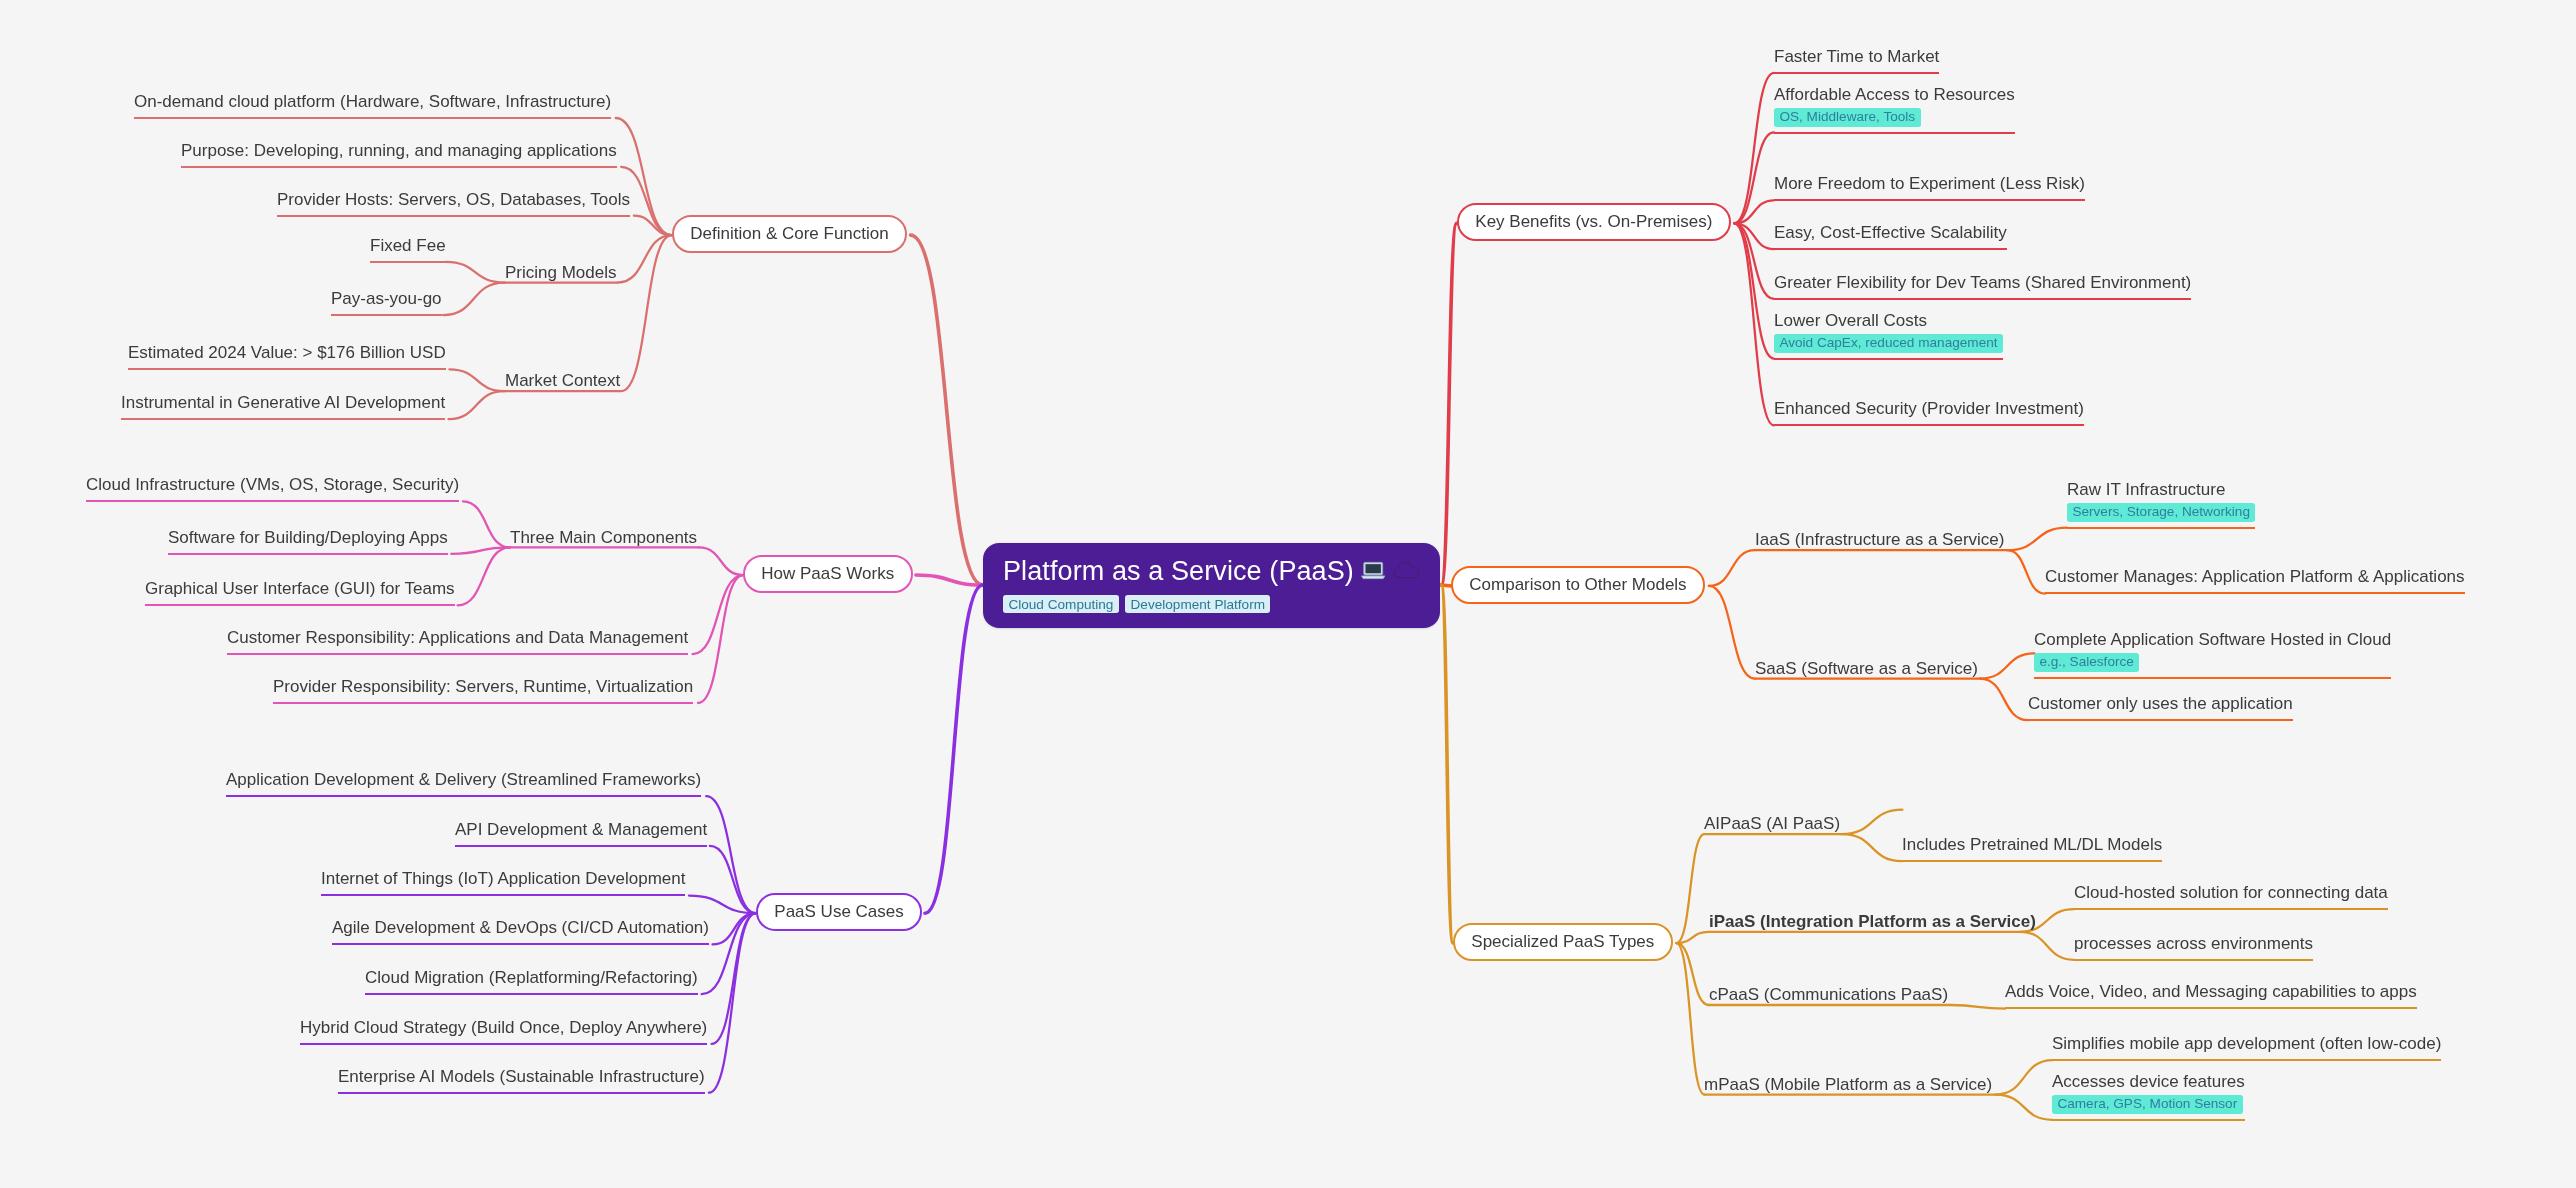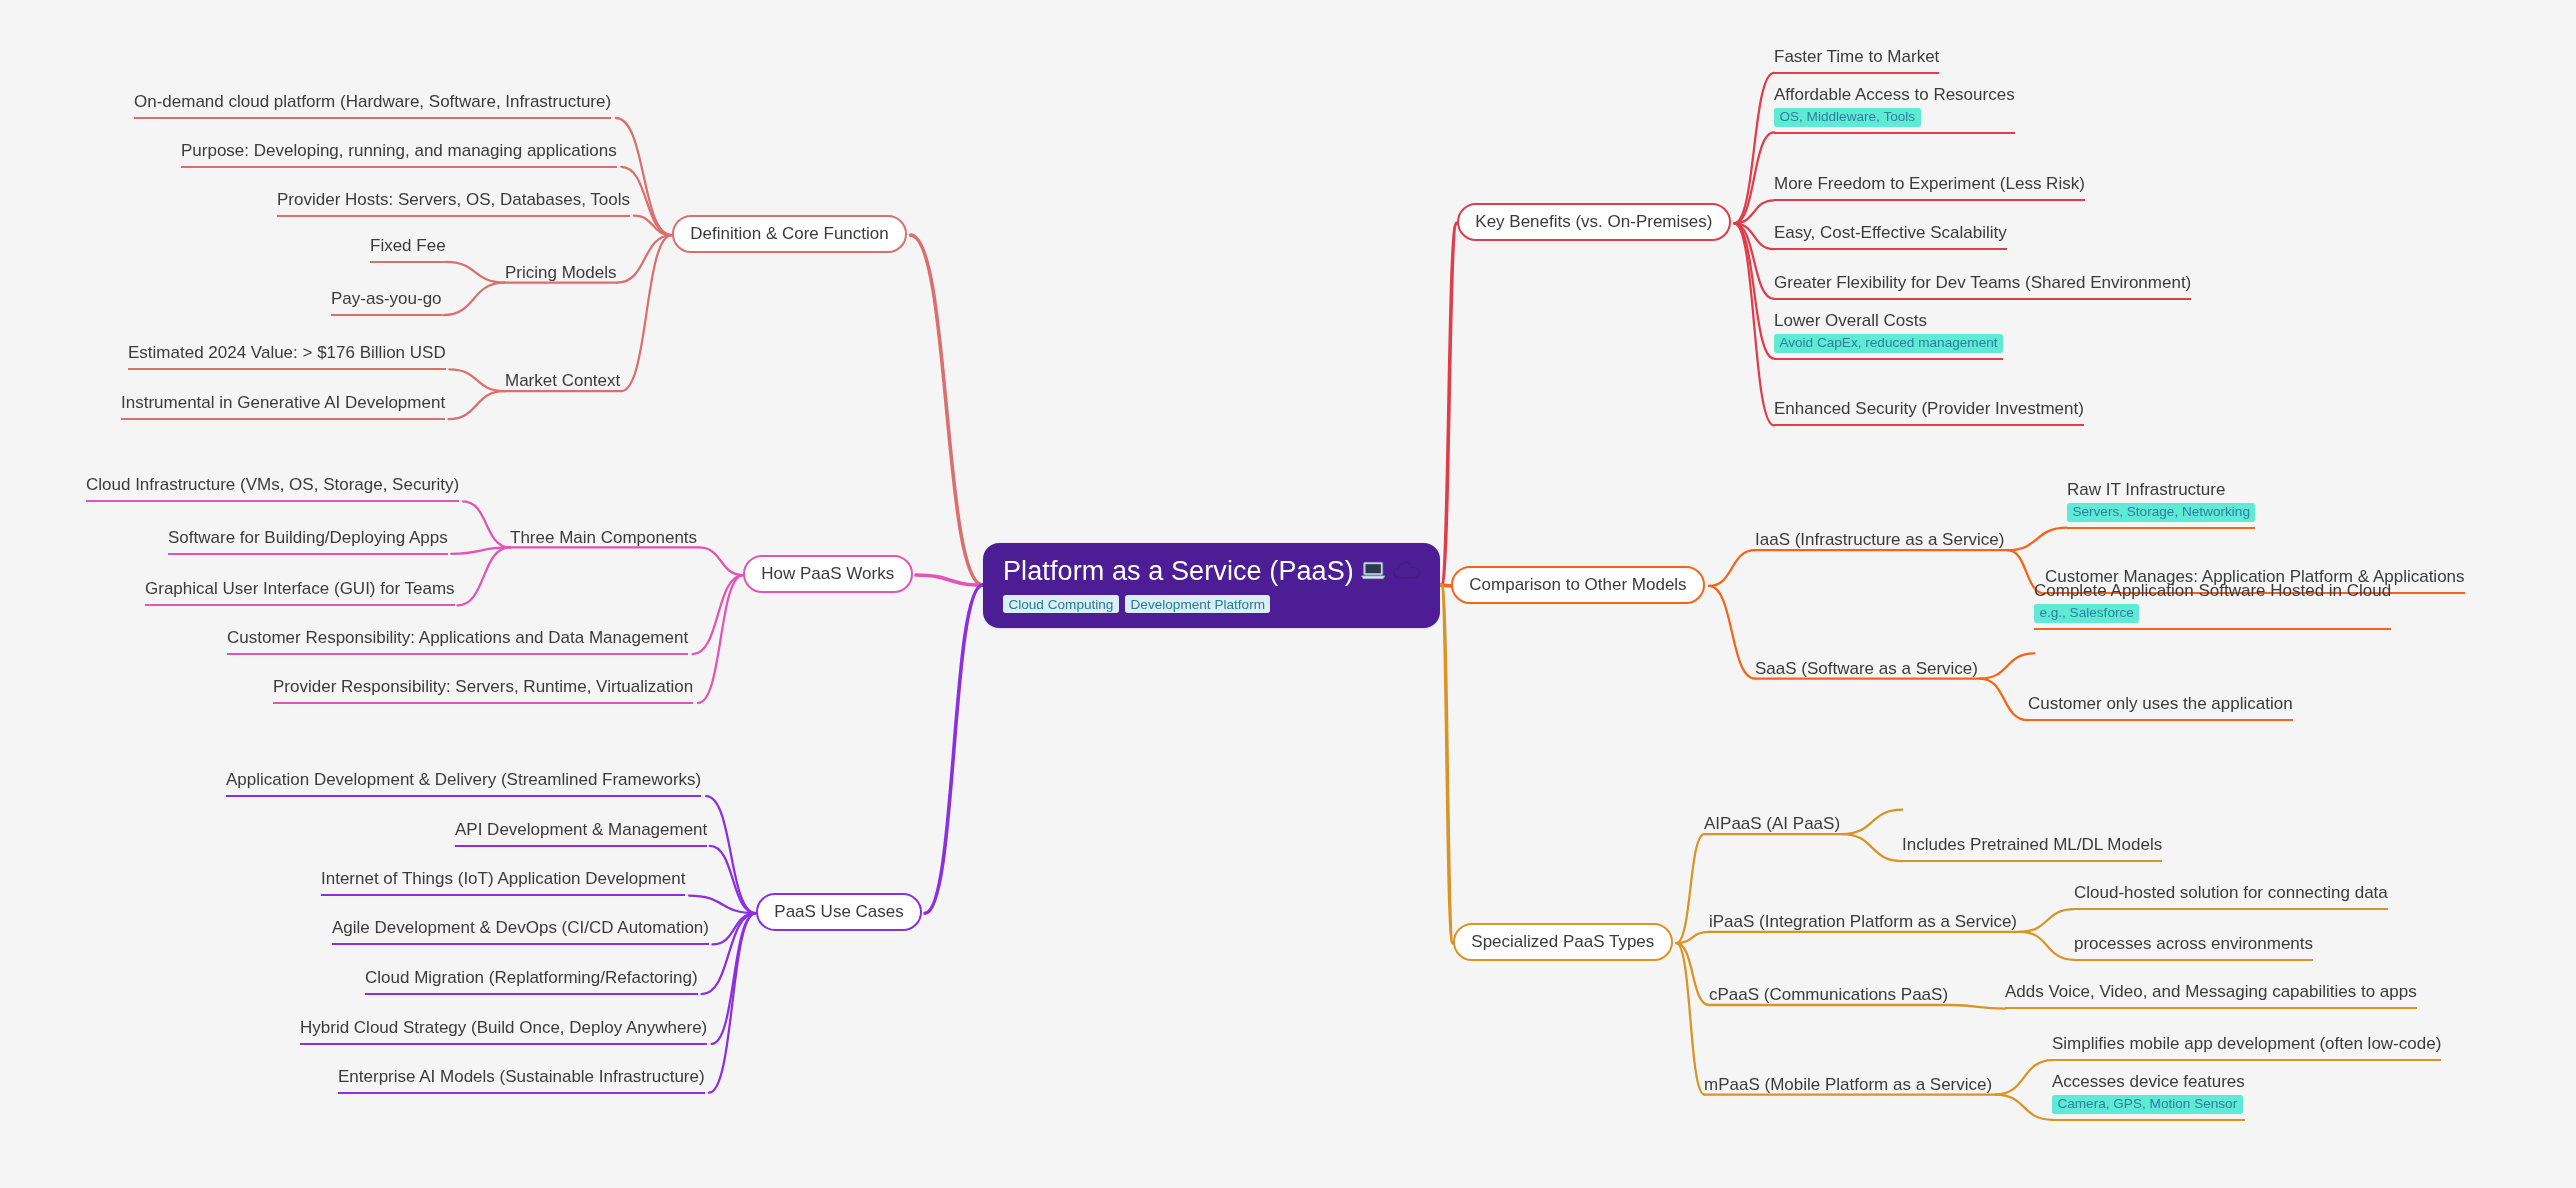--- a/index.html
+++ b/index.html
@@ -250,30 +250,30 @@
     <div class="leaf" style="border-bottom: 2.3px solid rgb(139, 47, 224); left: 338px; top: 1066px;">
       <span class="ltext">Enterprise AI Models (Sustainable Infrastructure)</span>
     </div>
     <div class="branch" style="border-color: rgb(244, 101, 26); left: 1451px; top: 566px;"><span>Comparison to Other Models</span></div>
     <div class="sublabel" style="left: 1755px; top: 530px;"><span>IaaS (Infrastructure as a Service)</span></div>
     <div class="leaf" style="border-bottom: 2.3px solid rgb(244, 101, 26); left: 2067px; top: 479px;"><span class="ltext">Raw IT Infrastructure</span><span class="lbadge">Servers, Storage, Networking</span></div>
     <div class="leaf" style="border-bottom: 2.3px solid rgb(244, 101, 26); left: 2045px; top: 566px;">
       <span class="ltext">Customer Manages: Application Platform &amp; Applications</span>
     </div>
     <div class="sublabel" style="left: 1755px; top: 659px;"><span>SaaS (Software as a Service)</span></div>
-    <div class="leaf" style="border-bottom: 2.3px solid rgb(244, 101, 26); left: 2034px; top: 580px;"><span class="ltext">Complete Application Software Hosted in Cloud</span><span class="lbadge">e.g., Salesforce</span></div>
+    <div class="leaf" style="border-bottom: 2.3px solid rgb(244, 101, 26); left: 2034px; top: 629px;"><span class="ltext">Complete Application Software Hosted in Cloud</span><span class="lbadge">e.g., Salesforce</span></div>
     <div class="leaf" style="border-bottom: 2.3px solid rgb(244, 101, 26); left: 2028px; top: 693px;">
       <span class="ltext">Customer only uses the application</span>
     </div>
     <div class="branch" style="border-color: rgb(217, 148, 37); left: 1453px; top: 923px;"><span>Specialized PaaS Types</span></div>
     <div class="sublabel" style="left: 1704px; top: 814px;"><span>AIPaaS (AI PaaS)</span></div>
     <div class="leaf" style="border-bottom: 2.3px solid rgb(217, 148, 37); left: 1902px; top: 834px;">
       <span class="ltext">Includes Pretrained ML/DL Models</span>
     </div>
-    <div class="sublabel" style="left: 1709px; top: 912px;"><span>iPaaS (Integration Platform as a Service)</span></div>
+    <div class="sublabel" style="left: 1709px; top: 912px; font-weight: bold;"><span>iPaaS (Integration Platform as a Service)</span></div>
     <div class="leaf" style="border-bottom: 2.3px solid rgb(217, 148, 37); left: 2074px; top: 882px;">
       <span class="ltext">Cloud-hosted solution for connecting data</span>
     </div>
     <div class="leaf" style="border-bottom: 2.3px solid rgb(217, 148, 37); left: 2074px; top: 933px;">
       <span class="ltext">processes across environments</span>
     </div>
     <div class="sublabel" style="left: 1709px; top: 985px;"><span>cPaaS (Communications PaaS)</span></div>
     <div class="leaf" style="border-bottom: 2.3px solid rgb(217, 148, 37); left: 2005px; top: 981px;">
       <span class="ltext">Adds Voice, Video, and Messaging capabilities to apps</span>
     </div>

